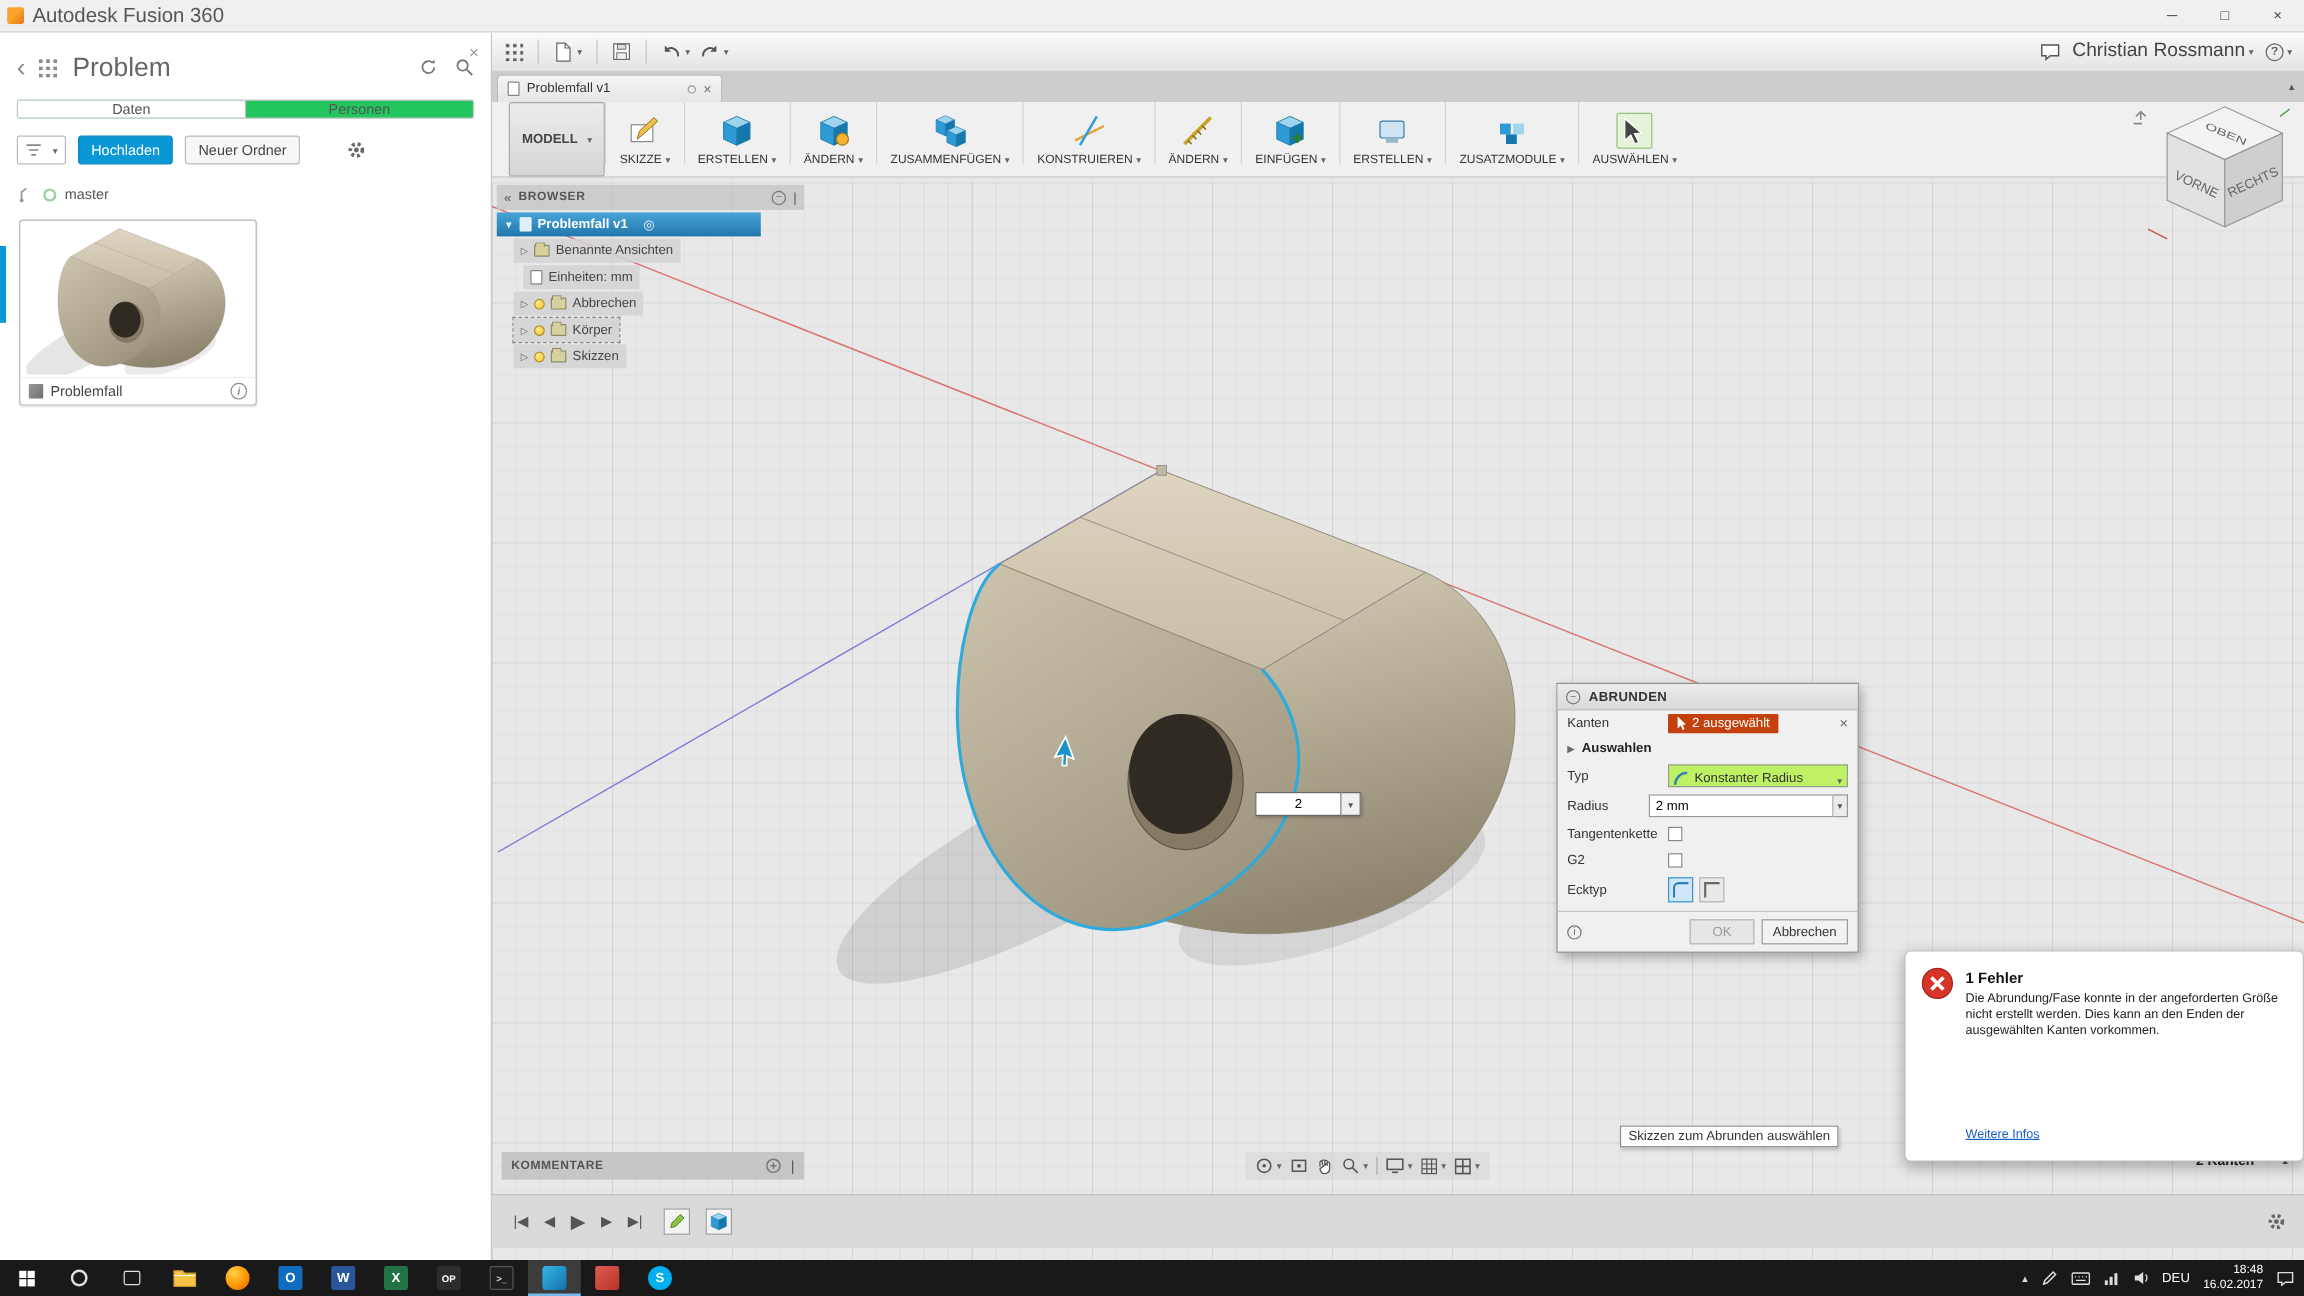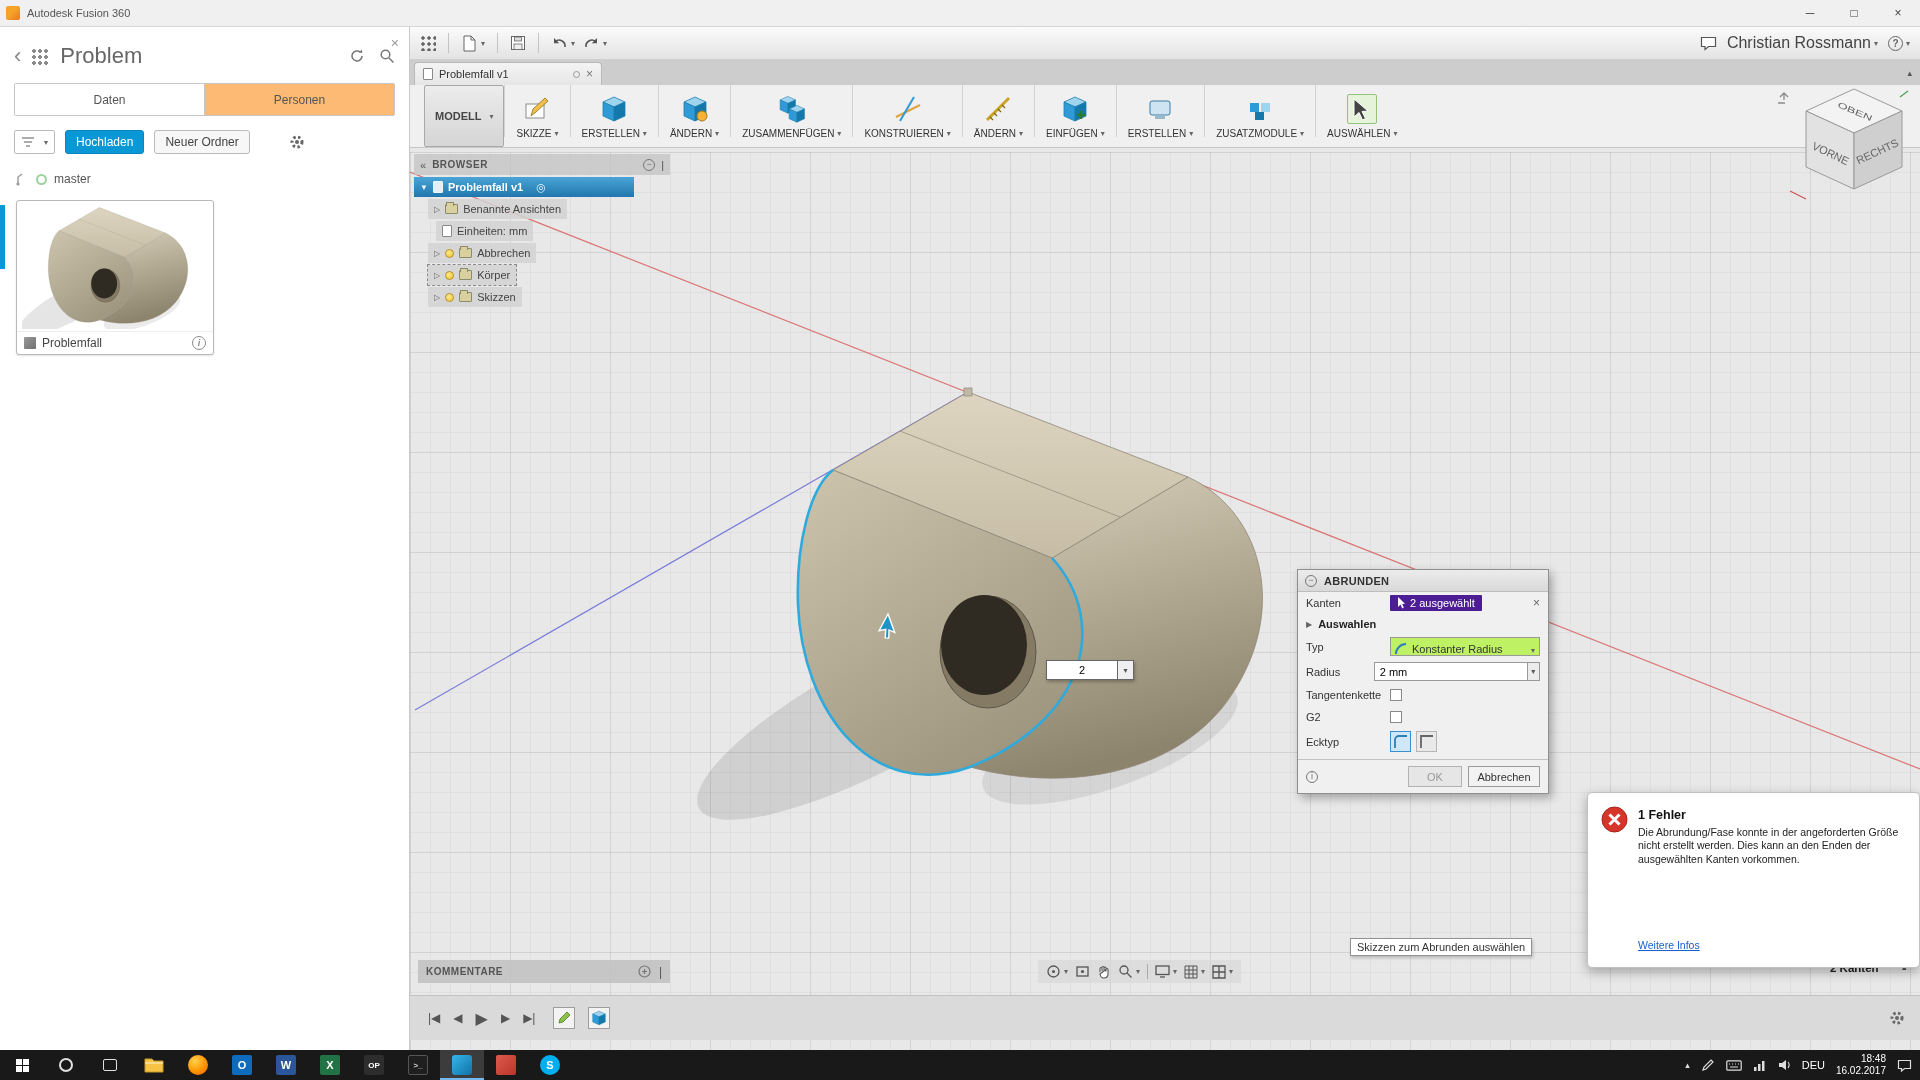--- a/index.html
+++ b/index.html
@@ -5,37 +5,37 @@
 *{box-sizing:border-box;margin:0;padding:0}
 html,body{width:1920px;height:1080px;overflow:hidden;background:#e7e7e7;
  font-family:"Liberation Sans","DejaVu Sans",sans-serif;font-size:12px;color:#333}
 .flex{display:flex;align-items:center}
 
 
 .titlebar{position:absolute;left:0;top:0;width:1920px;height:27px;background:#f0f0f0;
  border-bottom:1px solid #d6d6d6;display:flex;align-items:center;z-index:50}
 .app-logo{width:14px;height:14px;margin:0 7px 0 6px;border-radius:2px;
  background:linear-gradient(135deg,#f7a329 45%,#e8761b)}
-.win-title{font-size:11px;color:#555}
+.win-title{font-size:17px;color:#555}
 .win-controls{margin-left:auto;display:flex}
 .wbtn{width:44px;height:26px;display:flex;align-items:center;justify-content:center;
  font-size:12px;color:#444}
 
 
 .data-panel{position:absolute;left:0;top:27px;width:410px;height:1023px;background:#fff;
  border-right:1px solid #c9c9c9;z-index:40}
 .dp-close{position:absolute;right:10px;top:8px;font-size:14px;color:#999}
 .dp-head{display:flex;align-items:center;padding:16px 14px 10px 14px}
 .dp-back{font-size:22px;color:#888;margin-right:10px}
 .dp-grid-ic{width:17px;height:17px;margin-right:12px;
  background-image:radial-gradient(circle,#8a8a8a 1.6px,transparent 1.9px);background-size:6px 6px}
 .dp-title{font-size:22px;color:#666;flex:1}
 .dp-head svg{margin-left:14px}
 .dp-tabs{display:flex;margin:4px 14px 0 14px;border:1px solid #c6c6c6;border-radius:2px;
- background:#fdba74;height:33px}
+ background:#22c55e;height:16px}
 .dp-tab{flex:1;display:flex;align-items:center;justify-content:center;font-size:12px;color:#555}
 .dp-tab.active{background:#fff;border-right:1px solid #c6c6c6}
 .dp-controls{display:flex;align-items:center;margin:14px 14px 0 14px;gap:10px}
 .dp-combo{display:flex;align-items:center;border:1px solid #bbb;border-radius:2px;height:24px;
  padding:0 6px;gap:6px;background:#fff;color:#777}
 .btn-blue{background:#0a97d5;color:#fff;border:1px solid #0a86bd;border-radius:3px;
  height:24px;padding:0 10px;font-size:12px;display:flex;align-items:center}
 .btn-plain{background:#f7f7f7;color:#444;border:1px solid #bbb;border-radius:3px;height:24px;
  padding:0 10px;font-size:12px;display:flex;align-items:center}
 .dp-gear{margin-left:28px}
@@ -126,21 +126,21 @@
  display:flex;align-items:center;justify-content:center;font-size:8px;color:#555}
 
 
 .dialog{position:absolute;left:887px;top:417px;width:252px;background:#f0f0f0;border:1px solid #8f8f8f;
  box-shadow:3px 4px 9px rgba(0,0,0,.3);font-size:11px;z-index:10}
 .dlg-head{height:22px;display:flex;align-items:center;gap:7px;padding:0 7px;
  background:linear-gradient(#ececec,#d9d9d9);border-bottom:1px solid #bdbdbd}
 .dlg-title{font-weight:bold;color:#333;font-size:11px;letter-spacing:.3px}
 .dlg-row{display:flex;align-items:center;padding:3px 8px;min-height:22px}
 .dlg-label{width:84px;color:#333}
-.chip{display:flex;align-items:center;gap:4px;background:#4c1d95;color:#fff;padding:2px 7px;border-radius:1px}
+.chip{display:flex;align-items:center;gap:4px;background:#c2410c;color:#fff;padding:2px 7px;border-radius:1px}
 .chip-x{margin-left:auto;color:#666;font-size:12px}
 .dlg-section{display:flex;align-items:center;gap:6px;padding:4px 8px;font-weight:bold;color:#222}
 .dd{flex:1;display:flex;align-items:flex-end;gap:5px;height:19px;background:#bef264;border:1px solid #999;
  padding:0 4px}
 .dd .caret{margin-left:auto}
 .radius-input{flex:1;height:19px;border:1px solid #999;background:#fff;font-size:11px;padding:0 5px;
  font-family:inherit}
 .spin-dd{width:15px;height:19px;border:1px solid #999;border-left:none;background:#ececec;
  display:flex;align-items:center;justify-content:center;font-size:8px;color:#555}
 .cbx{width:12px;height:12px;border:1px solid #8a8a8a;background:#fff}

